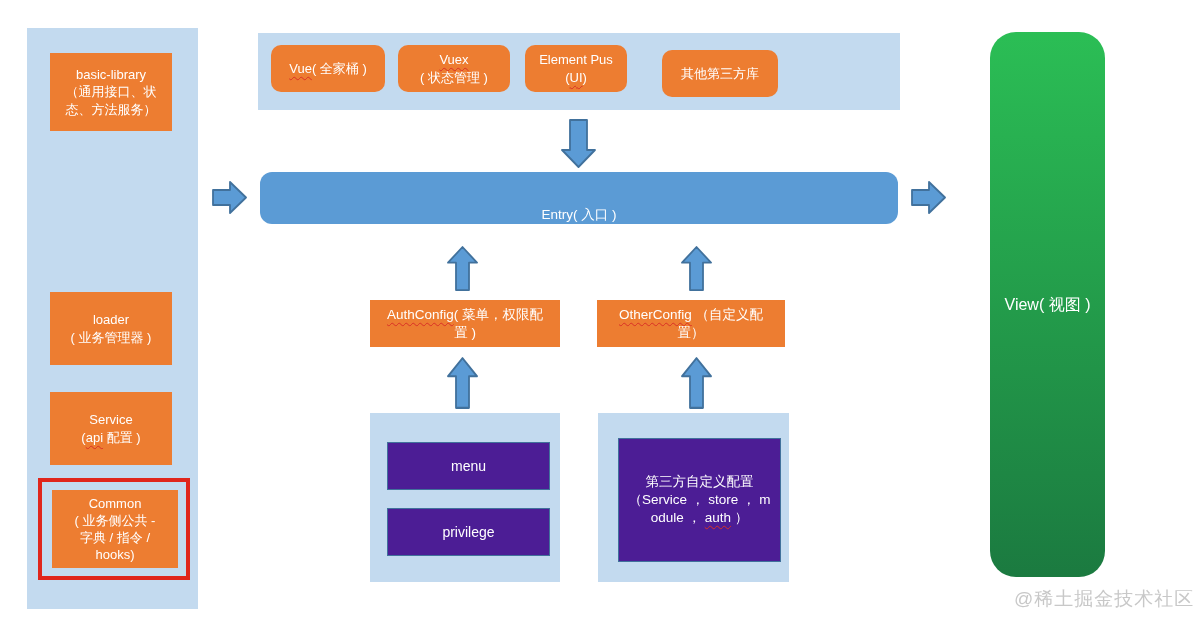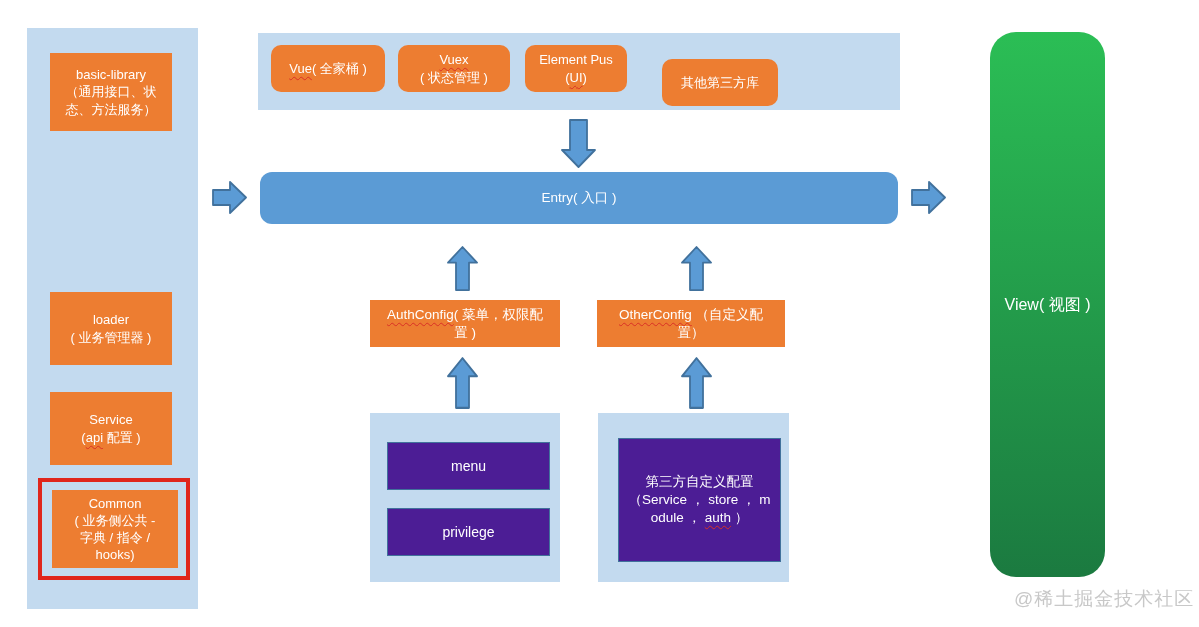--- a/index.html
+++ b/index.html
@@ -30,23 +30,23 @@
   .sb2{left:50px;top:173px;width:122px;height:74px;}
   .sb3{left:50px;top:292px;width:122px;height:73px;}
   .sb4{left:50px;top:392px;width:122px;height:73px;}
   .sb5{left:52px;top:490px;width:126px;height:78px;}
   .red-frame{left:38px;top:478px;width:152px;height:102px;border:4px solid #e0251b;background:transparent;}
   
   .topstrip{left:258px;top:33px;width:642px;height:77px;}
   .ts1{left:271px;top:45px;width:114px;height:47px;}
   .ts2{left:398px;top:45px;width:112px;height:47px;}
   .ts3{left:525px;top:45px;width:102px;height:47px;}
-  .ts4{left:662px;top:59px;width:116px;height:47px;}
+  .ts4{left:662px;top:50px;width:116px;height:47px;}
   
-  .entry{left:260px;top:172px;width:638px;height:52px;background:#5b9bd5;border-radius:12px;font-size:13.5px;}
+  .entry{left:260px;top:172px;width:638px;height:52px;background:#5b9bd5;border-radius:12px;font-size:13.5px;align-items:flex-end;}
   
   .auth{left:370px;top:300px;width:190px;height:47px;font-size:13.5px;}
   .other{left:597px;top:300px;width:188px;height:47px;font-size:13.5px;}
   
   .bl-panel{left:370px;top:413px;width:190px;height:169px;}
   .menu{left:387px;top:442px;width:163px;height:48px;}
   .privilege{left:387px;top:508px;width:163px;height:48px;}
   .br-panel{left:598px;top:413px;width:191px;height:169px;}
   .tp{left:618px;top:438px;width:163px;height:124px;font-size:13.5px;}
   

